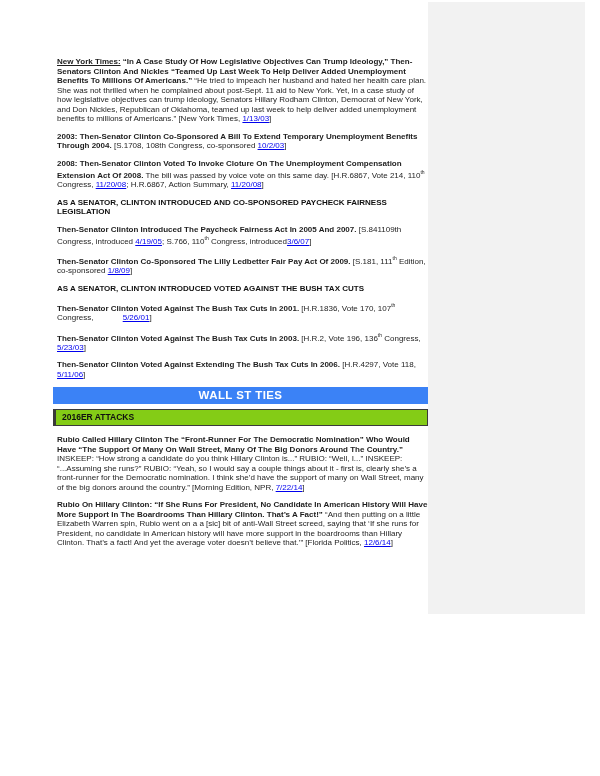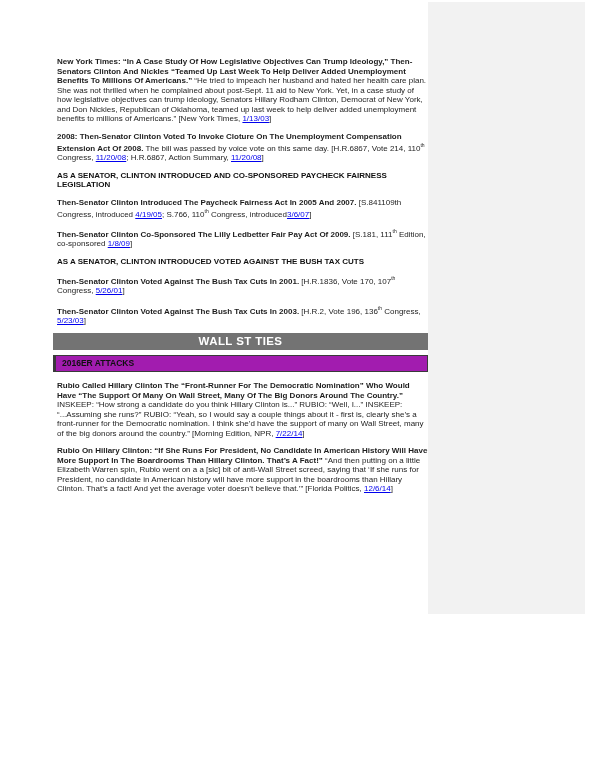--- a/index.html
+++ b/index.html
@@ -15,45 +15,47 @@
   #doc{
     position:absolute;left:57px;top:57px;width:371px;
     font-size:8px;line-height:9.5px;color:#1d1d1d;
   }
   .para{margin:0 0 8px 0;}
   .heading{
     font-weight:bold;margin:0 0 8px 0;
     color:#111;
   }
   .b{font-weight:bold;}
-  .u{}
+  .u{text-decoration:underline;}
   .sup{font-size:5px;vertical-align:3.5px;}
   a.lnk{text-decoration:underline;cursor:pointer;}
   .banner{
     color:#fff;font-weight:bold;font-size:11.5px;line-height:17px;
     text-align:center;letter-spacing:.4px;
     margin:5px 0 5px -4px;
   }
   .subbox{
     font-weight:bold;font-size:8.5px;line-height:9px;
     padding:3px 5px 3px 6px;margin:0 0 9px -4px;
     border:1px solid #3a3a3a;border-left-width:3px;
     color:#101010;
   }
 </style>
 </head>
 <body>
 
 <div class="scan-margin"></div>
 <main id="doc">
     <div class="para"><span class="b u">New York Times:</span><span class="b"> “In A Case Study Of How Legislative Objectives Can Trump Ideology,” Then-Senators Clinton And Nickles “Teamed Up Last Week To Help Deliver Added Unemployment Benefits To Millions Of Americans.”</span><span class=""> “He tried to impeach her husband and hated her health care plan. She was not thrilled when he complained about post-Sept. 11 aid to New York. Yet, in a case study of how legislative objectives can trump ideology, Senators Hillary Rodham Clinton, Democrat of New York, and Don Nickles, Republican of Oklahoma, teamed up last week to help deliver added unemployment benefits to millions of Americans.” [New York Times, </span><a href="#" class="lnk" style="color: rgb(0, 0, 238);">1/13/03</a><span class="">]</span></div>
+    <div class="para"><span class="b">2003: Then-Senator Clinton Co-Sponsored A Bill To Extend Temporary Unemployment Benefits Through 2004.</span><span class=""> [S.1708, 108th Congress, co-sponsored </span><a href="#" class="lnk" style="color: rgb(0, 0, 238);">10/2/03</a><span class="">]</span></div>
     <div class="para"><span class="b">2008: Then-Senator Clinton Voted To Invoke Cloture On The Unemployment Compensation Extension Act Of 2008.</span><span class=""> The bill was passed by voice vote on this same day. [H.R.6867, Vote 214, 110</span><span class="sup">th</span><span class=""> Congress, </span><a href="#" class="lnk" style="color: rgb(0, 0, 238);">11/20/08</a><span class="">; H.R.6867, Action Summary, </span><a href="#" class="lnk" style="color: rgb(0, 0, 238);">11/20/08</a><span class="">]</span></div>
     <div class="heading">AS A SENATOR, CLINTON INTRODUCED AND CO-SPONSORED PAYCHECK FAIRNESS LEGISLATION</div>
     <div class="para"><span class="b">Then-Senator Clinton Introduced The Paycheck Fairness Act In 2005 And 2007.</span><span class=""> [S.841109th Congress, introduced </span><a href="#" class="lnk" style="color: rgb(0, 0, 238);">4/19/05</a><span class="">; S.766, 110</span><span class="sup">th</span><span class=""> Congress, introduced</span><a href="#" class="lnk" style="color: rgb(0, 0, 238);">3/6/07</a><span class="">]</span></div>
     <div class="para"><span class="b">Then-Senator Clinton Co-Sponsored The Lilly Ledbetter Fair Pay Act Of 2009.</span><span class=""> [S.181, 111</span><span class="sup">th</span><span class=""> Edition, co-sponsored </span><a href="#" class="lnk" style="color: rgb(0, 0, 238);">1/8/09</a><span class="">]</span></div>
     <div class="heading">AS A SENATOR, CLINTON INTRODUCED VOTED AGAINST THE BUSH TAX CUTS</div>
-    <div class="para"><span class="b">Then-Senator Clinton Voted Against The Bush Tax Cuts In 2001.</span><span class=""> [H.R.1836, Vote 170, 107</span><span class="sup">th</span><span class=""> Congress, </span><a href="#" class="lnk" style="color: rgb(0, 0, 238);">5/26/01</a><span class="">]</span></div>
+    <div class="para"><span class="b">Then-Senator Clinton Voted Against The Bush Tax Cuts In 2001.</span><span class=""> [H.R.1836, Vote 170, 107</span><span class="sup">th</span><span class=""> Congress, </span><a href="#" class="lnk" style="color: rgb(0, 0, 238); margin-left: 27px;">5/26/01</a><span class="">]</span></div>
     <div class="para"><span class="b">Then-Senator Clinton Voted Against The Bush Tax Cuts In 2003.</span><span class=""> [H.R.2, Vote 196, 136</span><span class="sup">th</span><span class=""> Congress, </span><a href="#" class="lnk" style="color: rgb(0, 0, 238);">5/23/03</a><span class="">]</span></div>
-    <div class="banner" style="background: #737373; color: rgb(255, 255, 255);">WALL ST TIES</div>
-    <div class="subbox" style="background: #a21caf;">2016ER ATTACKS</div>
+    <div class="para"><span class="b">Then-Senator Clinton Voted Against Extending The Bush Tax Cuts In 2006.</span><span class=""> [H.R.4297, Vote 118, </span><a href="#" class="lnk" style="color: rgb(0, 0, 238);">5/11/06</a><span class="">]</span></div>
+    <div class="banner" style="background: #3b82f6; color: rgb(255, 255, 255);">WALL ST TIES</div>
+    <div class="subbox" style="background: #84cc16;">2016ER ATTACKS</div>
     <div class="para"><span class="b">Rubio Called Hillary Clinton The “Front-Runner For The Democratic Nomination” Who Would Have “The Support Of Many On Wall Street, Many Of The Big Donors Around The Country.”</span><span class=""> INSKEEP: “How strong a candidate do you think Hillary Clinton is...” RUBIO: “Well, I...” INSKEEP: “...Assuming she runs?” RUBIO: “Yeah, so I would say a couple things about it - first is, clearly she’s a front-runner for the Democratic nomination. I think she’d have the support of many on Wall Street, many of the big donors around the country.” [Morning Edition, NPR, </span><a href="#" class="lnk" style="color: rgb(0, 0, 238);">7/22/14</a><span class="">]</span></div>
     <div class="para"><span class="b">Rubio On Hillary Clinton: “If She Runs For President, No Candidate In American History Will Have More Support In The Boardrooms Than Hillary Clinton. That’s A Fact!”</span><span class=""> “And then putting on a little Elizabeth Warren spin, Rubio went on a a [sic] bit of anti-Wall Street screed, saying that ‘If she runs for President, no candidate in American history will have more support in the boardrooms than Hillary Clinton. That’s a fact! And yet the average voter doesn’t believe that.’” [Florida Politics, </span><a href="#" class="lnk" style="color: rgb(0, 0, 238);">12/6/14</a><span class="">]</span></div>
   </main>
 
 </body></html>

